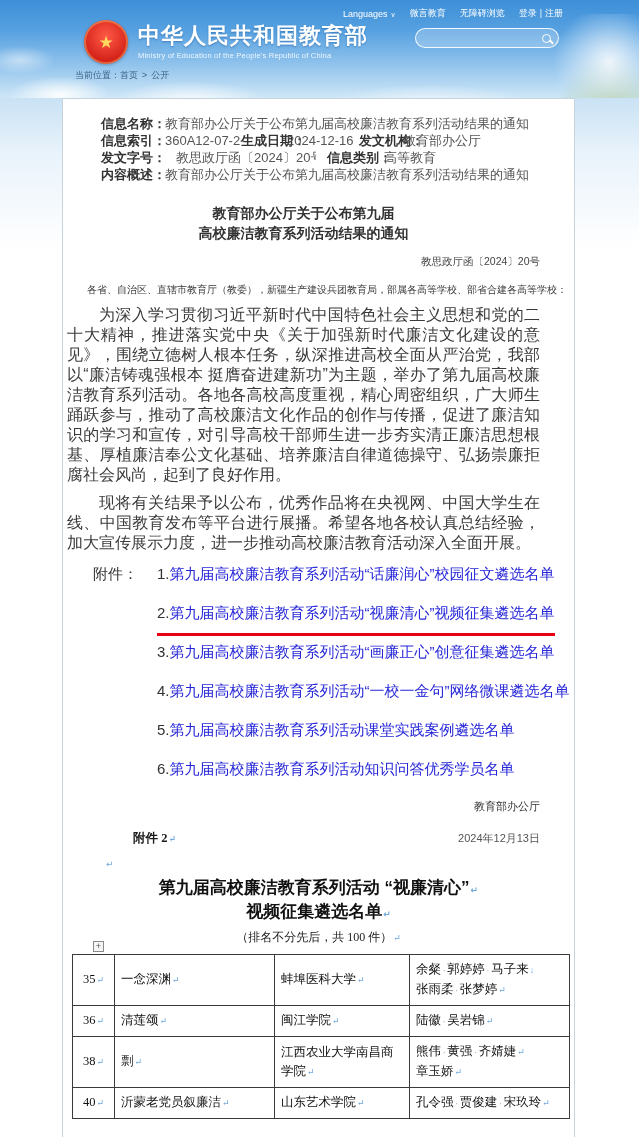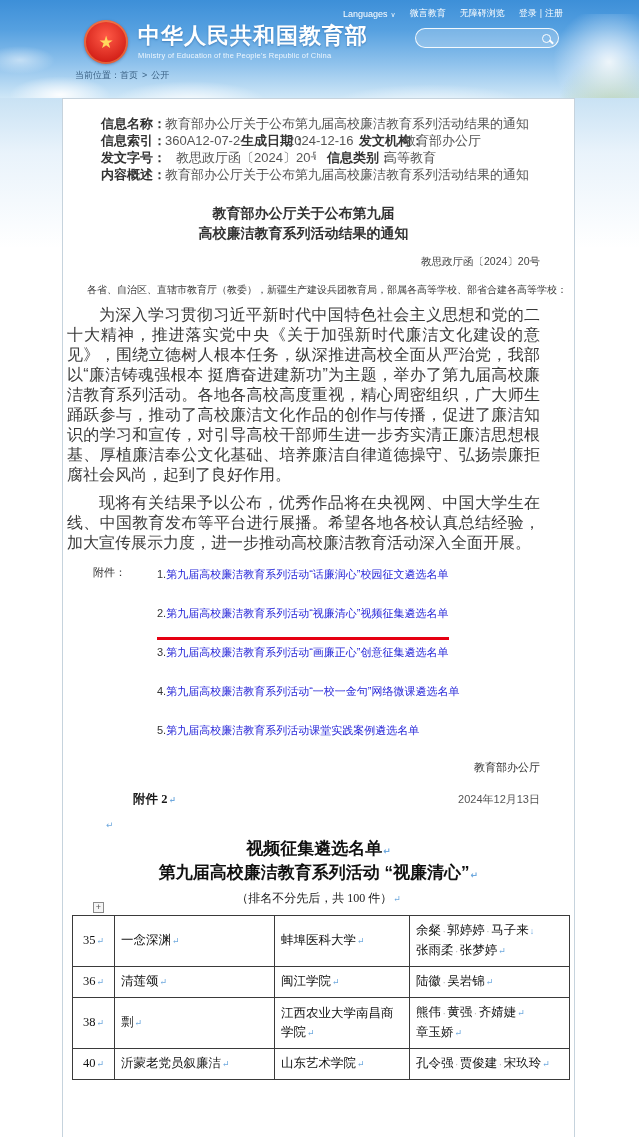--- a/index.html
+++ b/index.html
@@ -66,27 +66,27 @@
   .mvalue{color:#555;white-space:nowrap;overflow:hidden;}
 
   
   .notice{margin:0 34px 10px 4px;color:#3a3a3a;}
   .n-title{margin-top:20px;text-align:center;font-size:14px;font-weight:bold;line-height:20px;color:#333;}
   .n-docnum{margin-top:12px;text-align:right;font-size:10.5px;color:#444;}
   .n-salutation{margin-top:14px;font-size:10px;text-indent:2em;white-space:nowrap;color:#3a3a3a;}
   .n-para{margin-top:8px;font-size:16px;line-height:20px;text-align:justify;text-indent:2em;color:#3a3a3a;}
 
   
-  .att-block{position:relative;margin:12px 0 0 30px;font-size:11px;}
+  .att-block{position:relative;margin:12px 0 0 30px;font-size:15px;}
   .att-label{position:absolute;left:0;top:0;color:#333;}
   .att-list{list-style:none;padding-left:29px;}
   .att-list li{margin-bottom:21px;line-height:18px;margin-left:35px;}
   .att-num{color:#333;}
   .att-link{color:var(--link);text-decoration:none;}
-  .att-inner.hl{border-bottom:3px solid var(--red);padding-bottom:18px;}
+  .att-inner.hl{border-bottom:3px solid var(--red);padding-bottom:12px;}
 
   .n-signer{margin:10px 34px 0 0;text-align:right;font-size:11px;color:#333;}
   .n-daterow{display:flex;justify-content:space-between;align-items:baseline;
     margin:16px 34px 0 42px;padding-left:28px;}
   .a2-label{font-family:"Liberation Serif","DejaVu Serif",serif;font-weight:bold;
     font-size:12.5px;color:#1a1a1a;}
   .n-date{font-size:11px;color:#555;}
   .lone-mark{margin:8px 0 0 42px;line-height:14px;}
 
   .pm{color:var(--mark);font-size:9px;margin-left:1px;vertical-align:baseline;}
@@ -195,35 +195,36 @@
       </div>
 
       <div class="att-block">
         <span class="att-label">附件：</span>
         <ul class="att-list">
             <li><span class="att-inner"><span class="att-num">1.</span><a class="att-link" href="#">第九届高校廉洁教育系列活动“话廉润心”校园征文遴选名单</a></span></li>
             <li><span class="att-inner hl"><span class="att-num">2.</span><a class="att-link" href="#">第九届高校廉洁教育系列活动“视廉清心”视频征集遴选名单</a></span></li>
             <li><span class="att-inner"><span class="att-num">3.</span><a class="att-link" href="#">第九届高校廉洁教育系列活动“画廉正心”创意征集遴选名单</a></span></li>
             <li><span class="att-inner"><span class="att-num">4.</span><a class="att-link" href="#">第九届高校廉洁教育系列活动“一校一金句”网络微课遴选名单</a></span></li>
             <li><span class="att-inner"><span class="att-num">5.</span><a class="att-link" href="#">第九届高校廉洁教育系列活动课堂实践案例遴选名单</a></span></li>
+            <li><span class="att-inner"><span class="att-num">6.</span><a class="att-link" href="#">第九届高校廉洁教育系列活动知识问答优秀学员名单</a></span></li>
           </ul>
       </div>
 
       <div class="n-signer">教育部办公厅</div>
 
       <div class="n-daterow">
         <span class="a2-label"><span>附件 2</span><span class="pm pmark-auto">↵</span></span>
         <span class="n-date">2024年12月13日</span>
       </div>
 
       <div class="lone-mark"><span class="pm pmark-auto">↵</span></div>
 
       <div class="a2-title">
+        <div><span>第九届高校廉洁教育系列活动 “视廉清心”</span><span class="pm pmark-auto">↵</span></div>
         <div><span>视频征集遴选名单</span><span class="pm pmark-auto">↵</span></div>
-        <div><span>第九届高校廉洁教育系列活动 “视廉清心”</span><span class="pm pmark-auto">↵</span></div>
       </div>
       <div class="a2-subtitle"><span>（排名不分先后，共 100 件）</span><span class="pm pmark-auto">↵</span></div>
 
       <div class="tbl-wrap">
         <div class="handle">+</div>
         <table class="results">
           <tbody>
               <tr>
                 <td class="c-no">35<span class="pm">↵</span></td>
                 <td class="c-title">一念深渊<span class="pm">↵</span></td>

